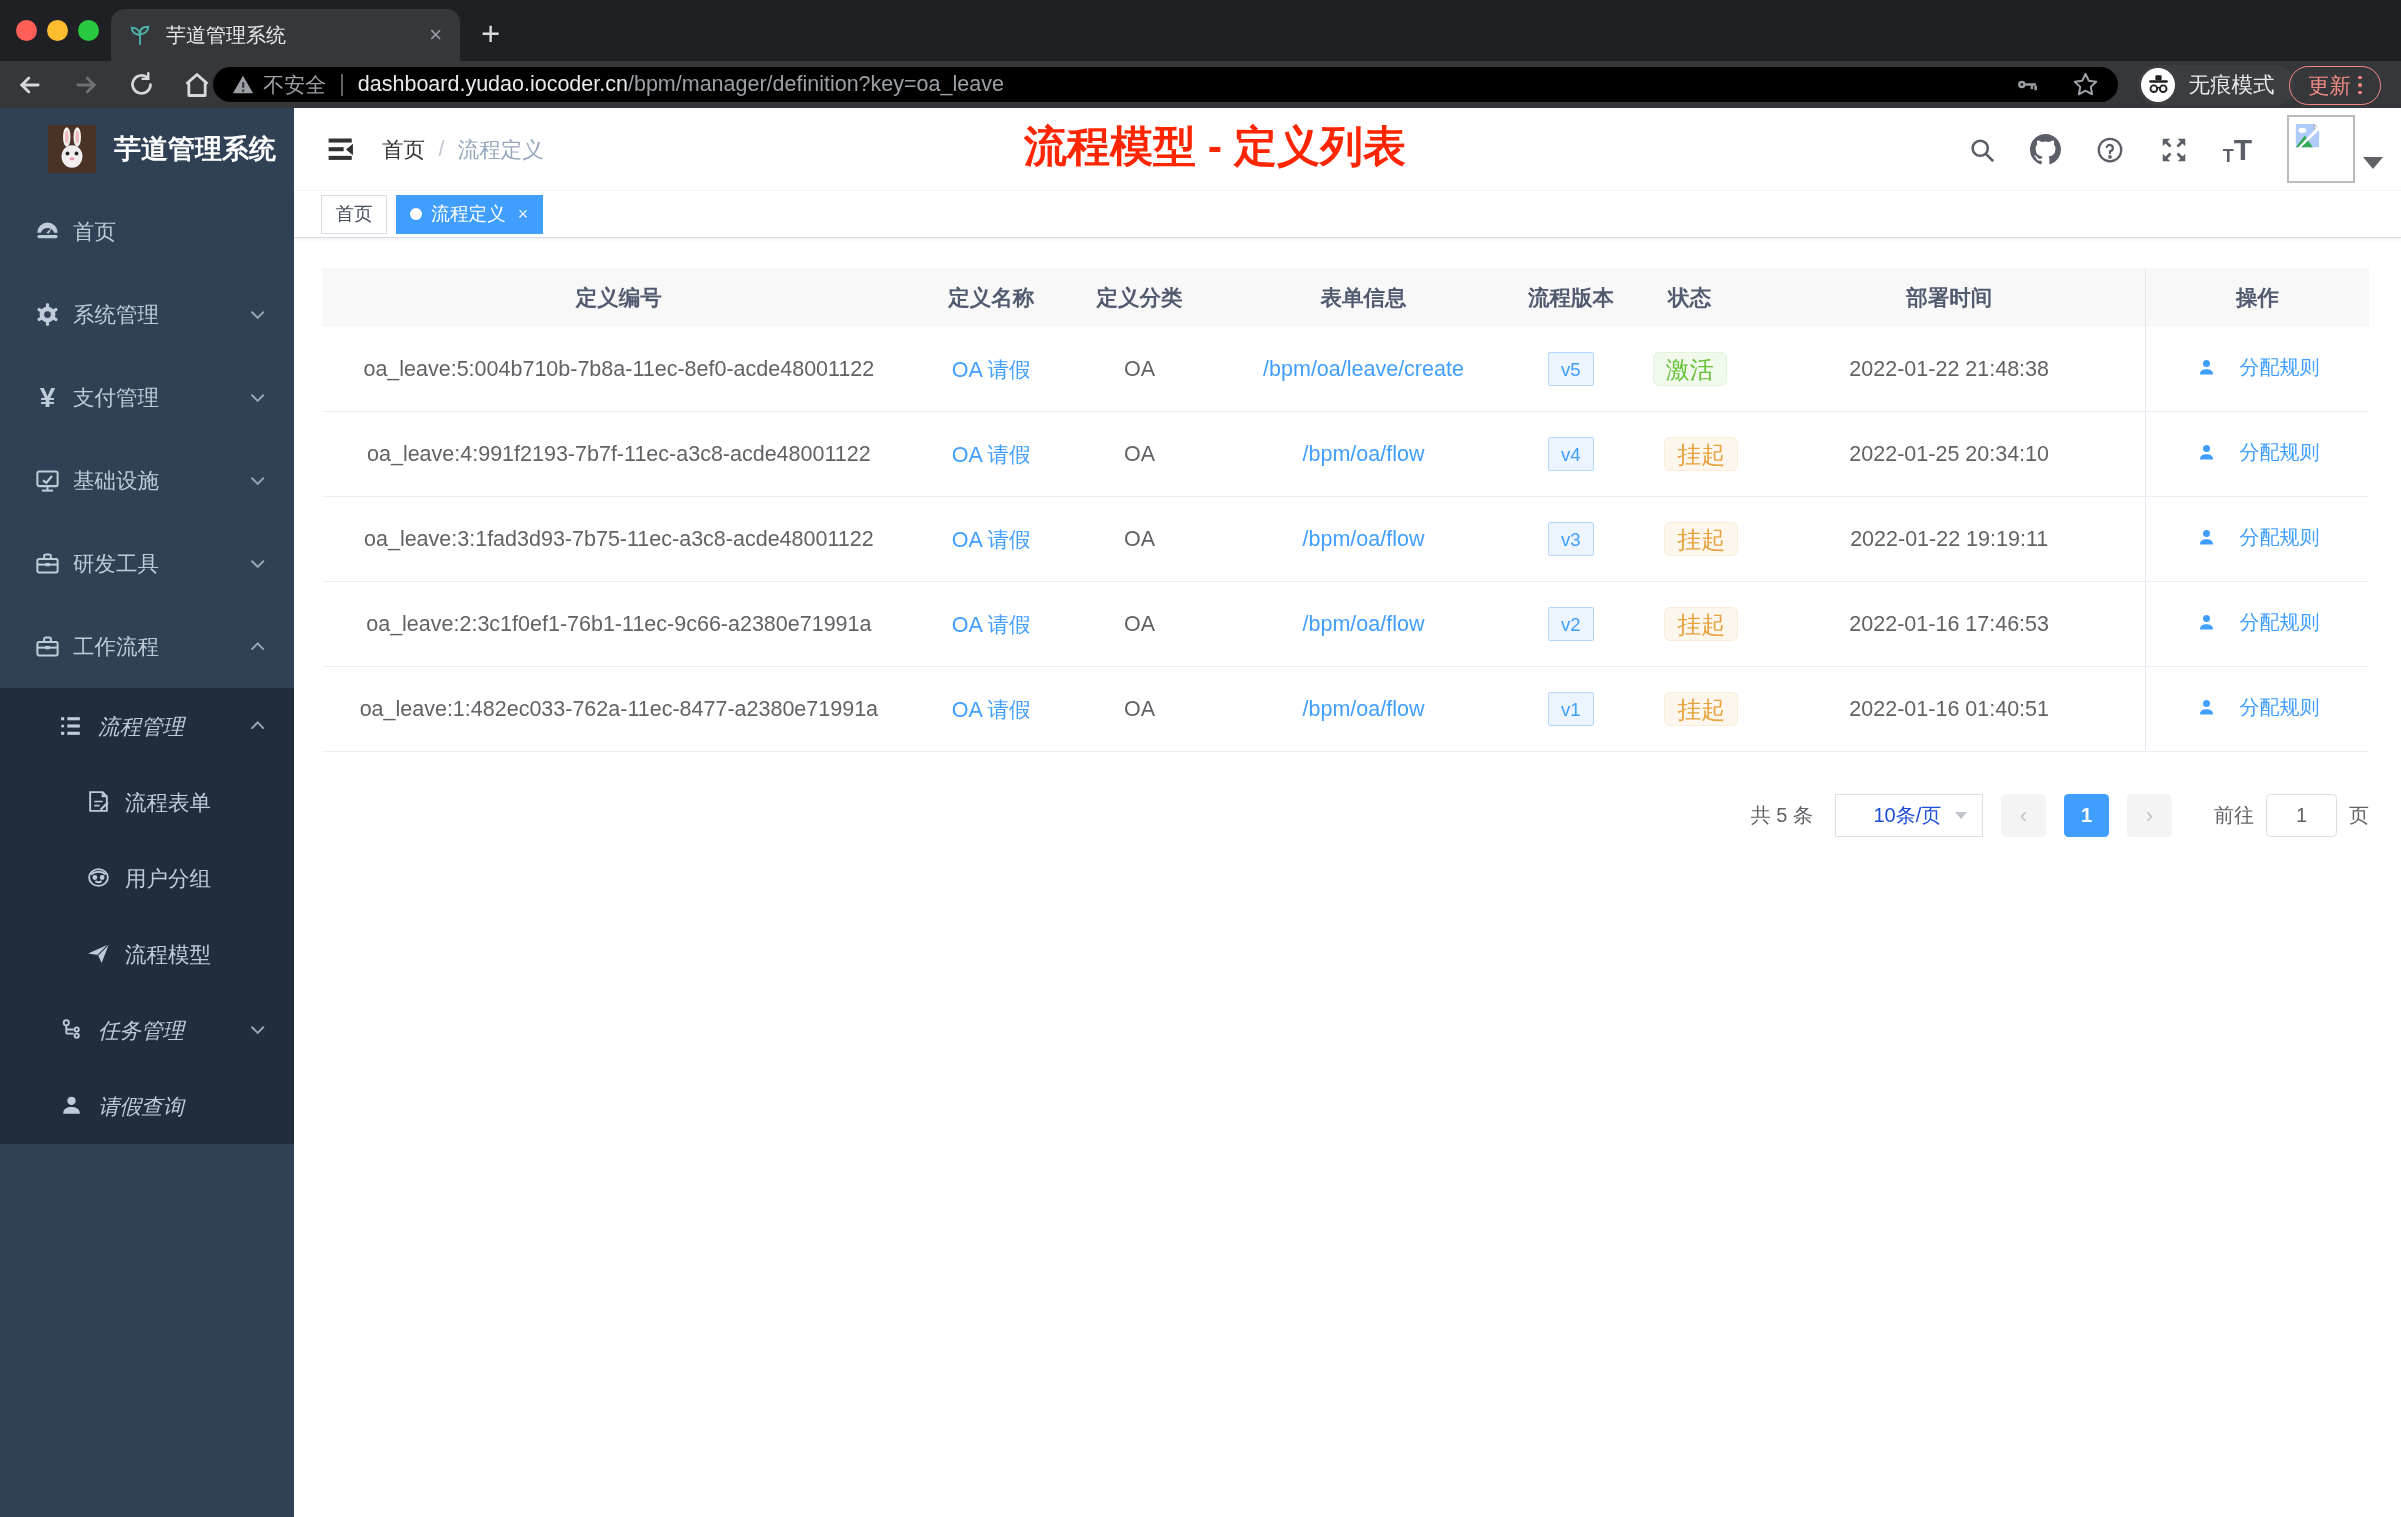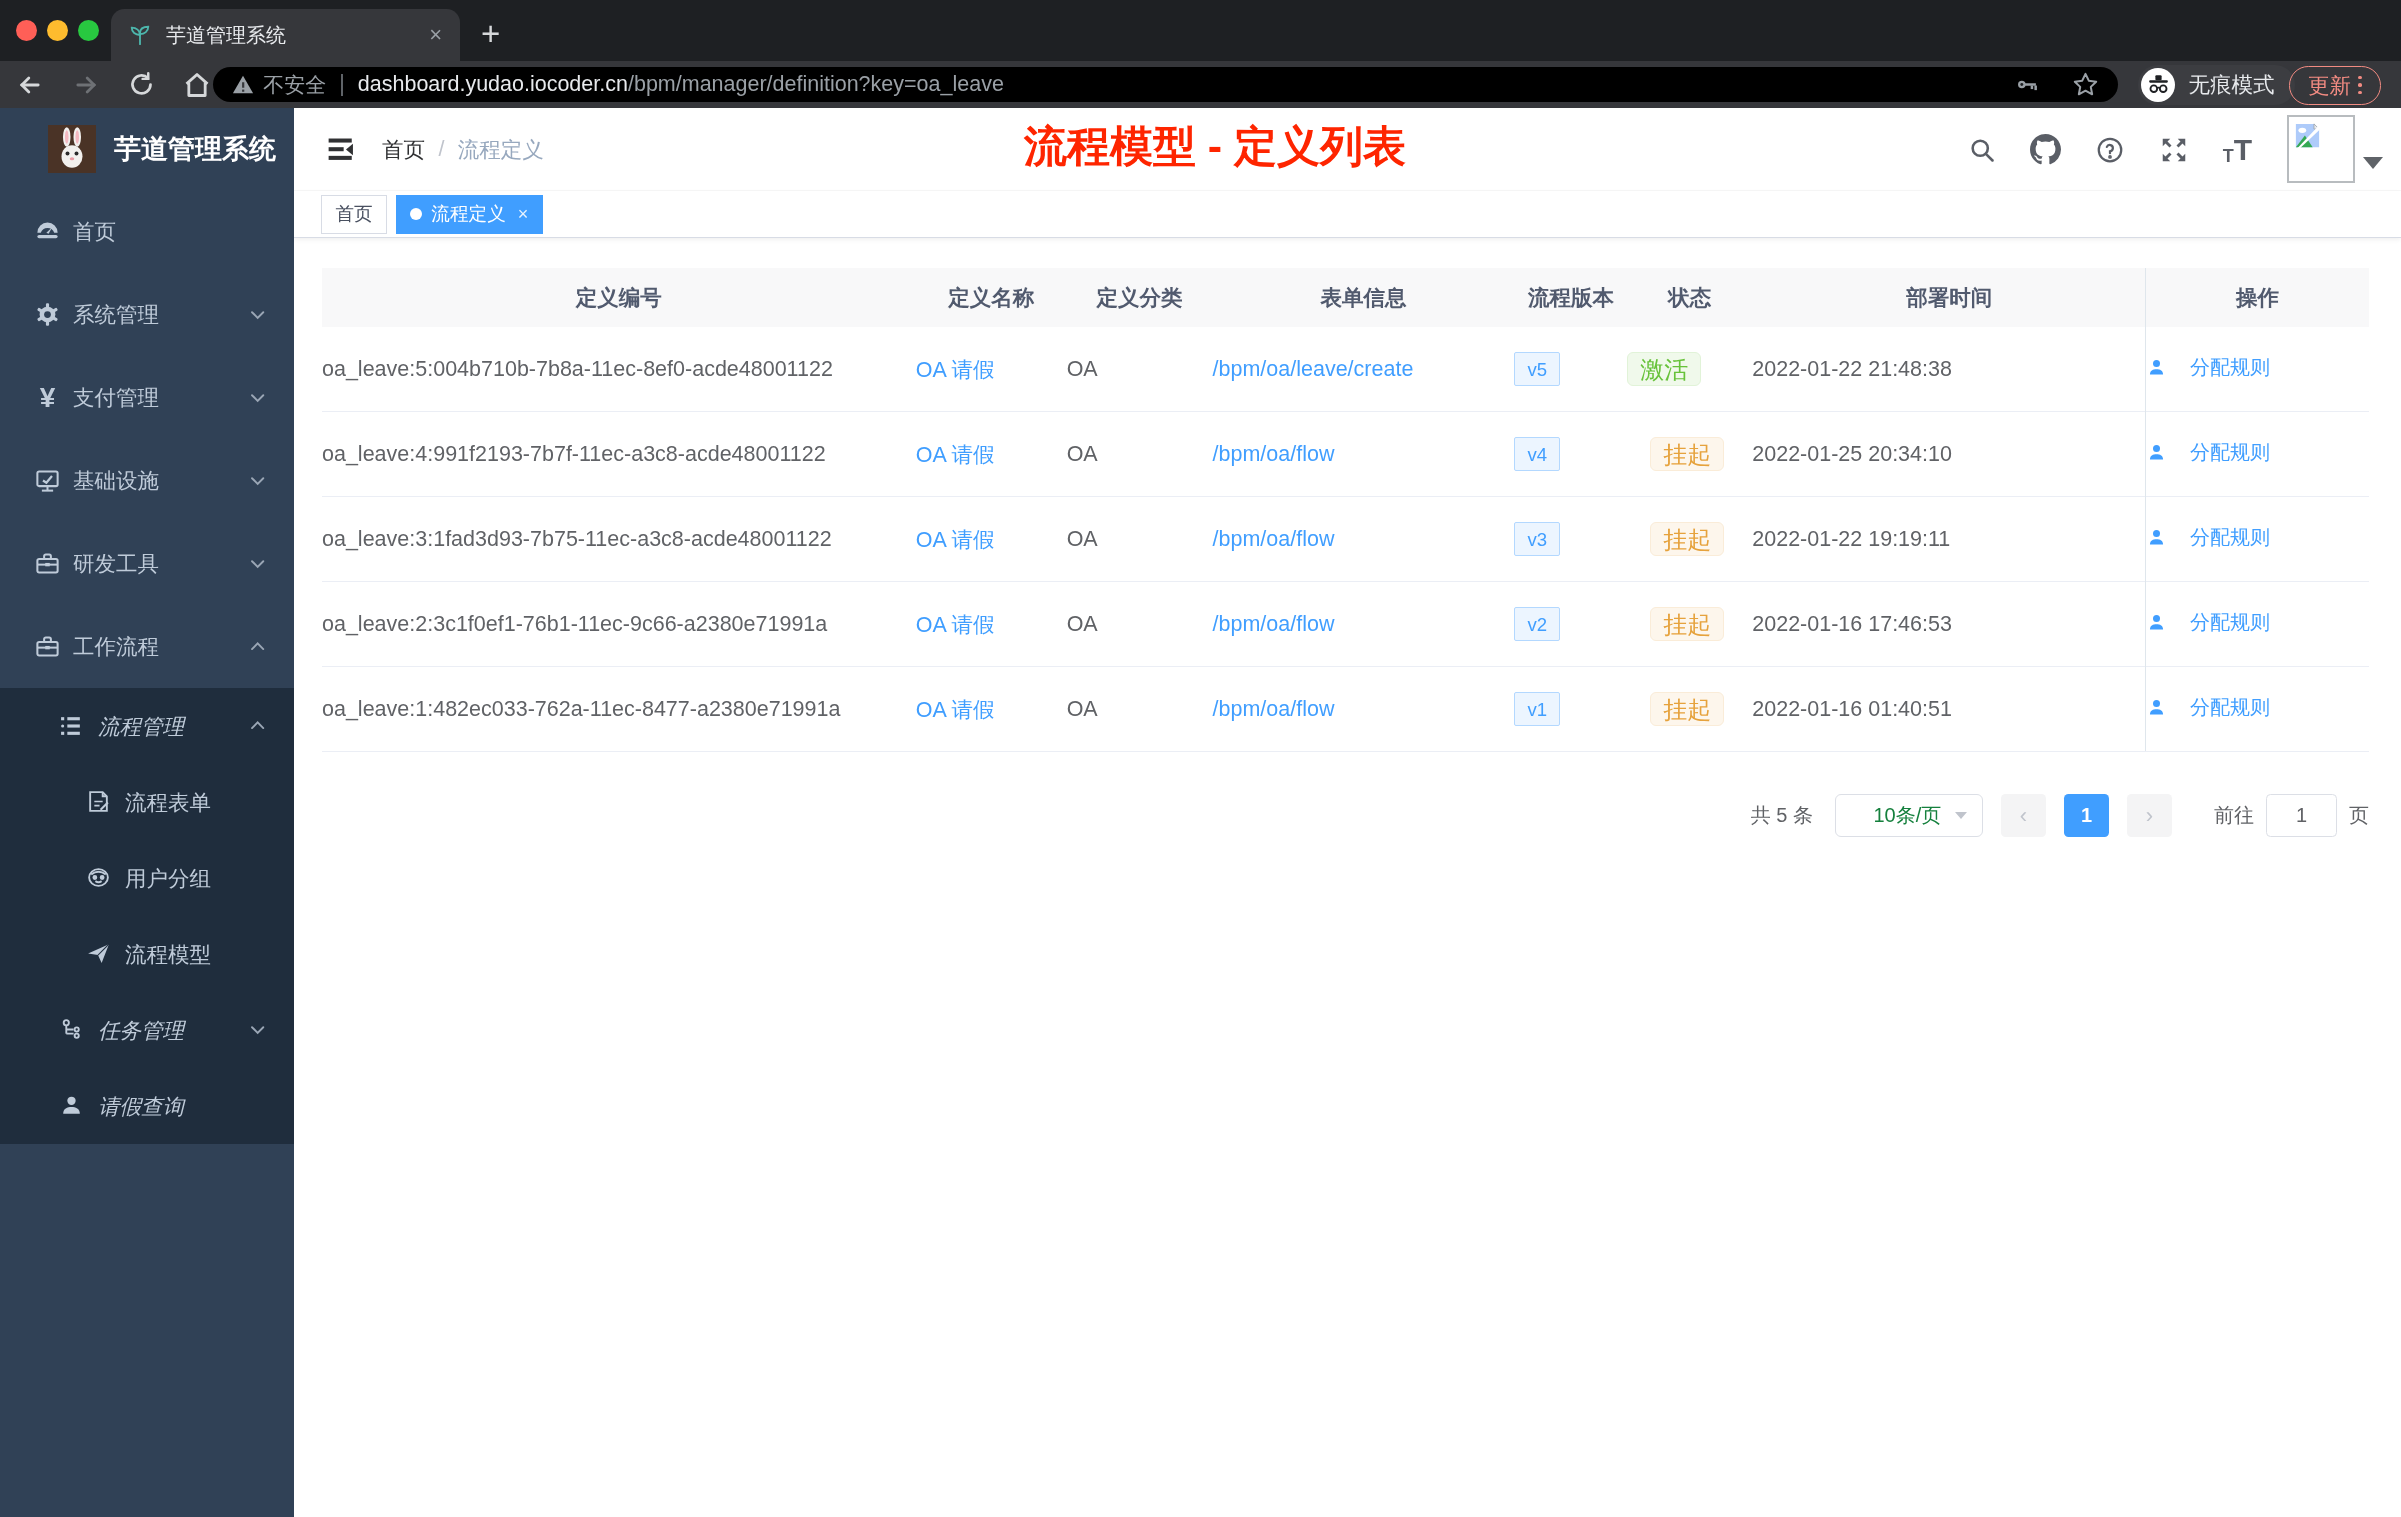--- a/index.html
+++ b/index.html
@@ -89,36 +89,36 @@
   .tag { height:39px; display:flex; align-items:center; padding:0 13.4px; border:0.7px solid #d8dce5; background:#fff; color:#495060; font-size:18.6px; gap:9px; cursor:pointer; }
   .tag.active { background:var(--accent,#409eff); border-color:var(--accent,#409eff); color:#fff; }
   .tag-dot { width:12px; height:12px; border-radius:50%; background:#fff; }
   .tag-close { font-size:18px; color:#e8f3ff; margin-left:3px; }
 
   
   .table-wrap { position:absolute; left:322px; top:268px; width:2047px; }
   .thead { display:flex; height:59px; background:#f8f8f9; align-items:center; }
   .thead .th { font-size:21.5px; font-weight:bold; color:#515a6e; text-align:center; }
   .trow { display:flex; height:85px; align-items:center; border-bottom:0.7px solid #ebeef5; background:#fff; }
-  .td { font-size:21.5px; color:#606266; }
+  .td { font-size:21.5px; color:#606266; text-align:center; }
   .c0{width:594px;} .c1{width:151px;} .c2{width:146px;} .c3{width:302px;}
   .c4{width:113px;} .c5{width:125px;} .c6{width:394px;} .c7{width:223px;}
   .link { color:var(--accent,#409eff); cursor:pointer; }
   .ver-tag { display:inline-block; height:34px; line-height:33px; padding:0 12px; border-radius:2px; font-size:18.6px;
     background:var(--version-bg,#ecf5ff); border:0.7px solid var(--version-border,#b3d8ff); color:var(--accent,#409eff); }
   .st-tag { display:inline-block; height:34px; line-height:33px; padding:0 12px; border-radius:6px; font-size:24px; }
   .st-success { background:var(--st-s-bg,#f0f9eb); border:0.7px solid var(--st-s-bd,#e1f3d8); color:var(--st-s-tx,#67c23a); }
   .st-warning { background:var(--st-w-bg,#fdf6ec); border:0.7px solid var(--st-w-bd,#faecd8); color:var(--st-w-tx,#e6a23c);margin-left:23px; }
   .op-link { display:inline-flex; align-items:center; gap:23px; color:var(--accent,#409eff); font-size:20px; cursor:pointer; }
   .fixed-divider { position:absolute; right:223px; top:0; width:0.7px; height:483px; background:#dfe6ec; box-shadow:-6px 0 7.4px -6px rgba(0,0,0,.18); }
 
   
   .pager { position:absolute; left:322px; top:794px; width:2047px; height:43px; display:flex; align-items:center; justify-content:flex-end; font-size:20px; color:#606266; }
   .pg-total { margin-right:22px; }
-  .pg-size { width:148px; height:43px; border:0.7px solid #dcdfe6; border-radius:6px; display:flex; align-items:center; justify-content:center; gap:13.4px; color:#15803d; cursor:pointer;padding-left:22px; }
+  .pg-size { width:148px; height:43px; border:0.7px solid #dcdfe6; border-radius:0; display:flex; align-items:center; justify-content:center; gap:13.4px; color:#1d4ed8; cursor:pointer;padding-left:22px; }
   .pg-size .caret-dn { width:0;height:0;border-left:6.7px solid transparent;border-right:6.7px solid transparent;border-top:7.4px solid #c0c4cc; }
   .pg-btn { width:45px; height:43px; border-radius:4.5px; background:#f4f4f5; color:#c0c4cc; display:flex; align-items:center; justify-content:center; font-size:22px; margin-left:18px; cursor:pointer; }
   .pg-page { width:45px; height:43px; border-radius:4.5px; background:var(--accent,#409eff); color:#fff; display:flex; align-items:center; justify-content:center; font-weight:bold; margin-left:18px; cursor:pointer; }
   .pg-goto { margin-left:42px; display:flex; align-items:center; gap:12px; }
   .pg-input { width:71px; height:43px; border:0.7px solid #dcdfe6; border-radius:4.5px; text-align:center; font-size:20px; color:#606266; font-family:inherit; }
 </style>
 </head>
 <body>
 
 <div class="tabstrip">

